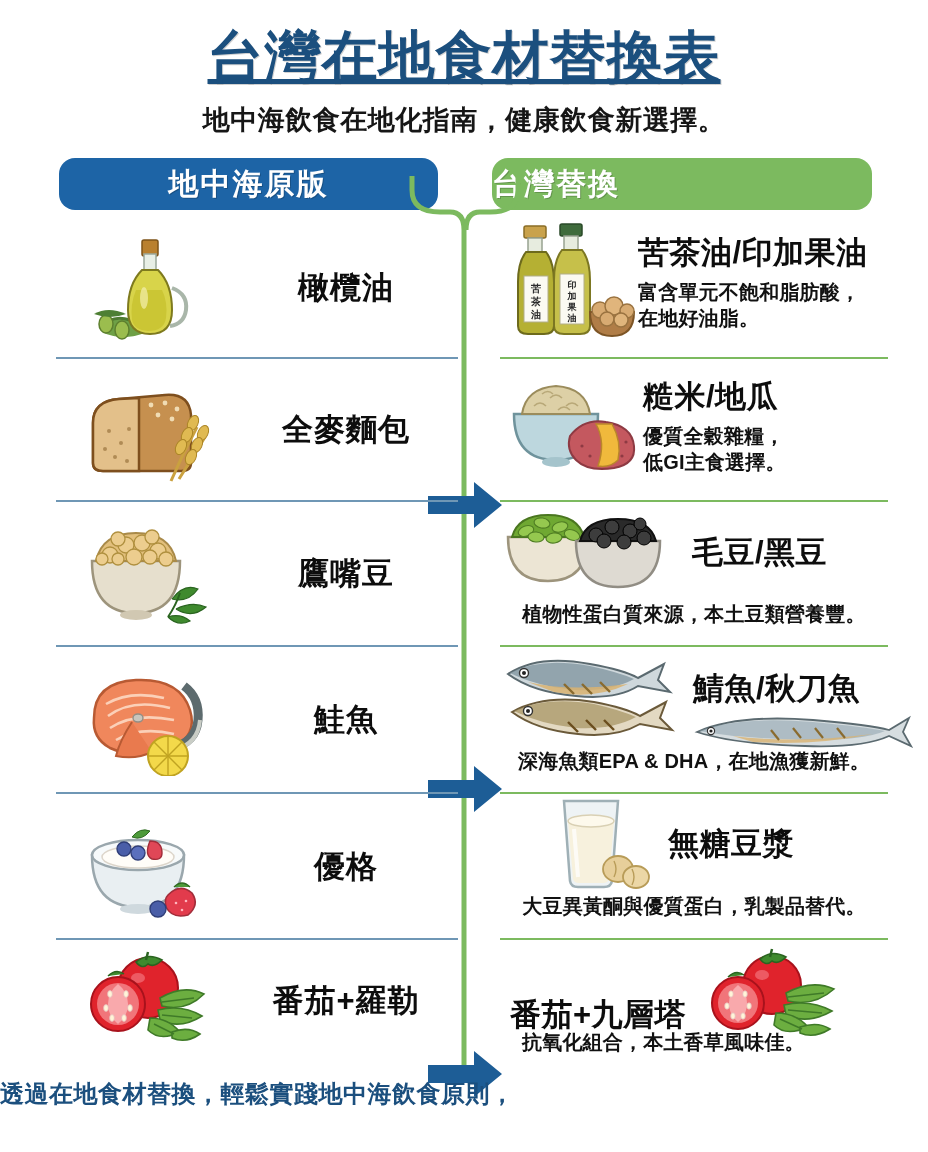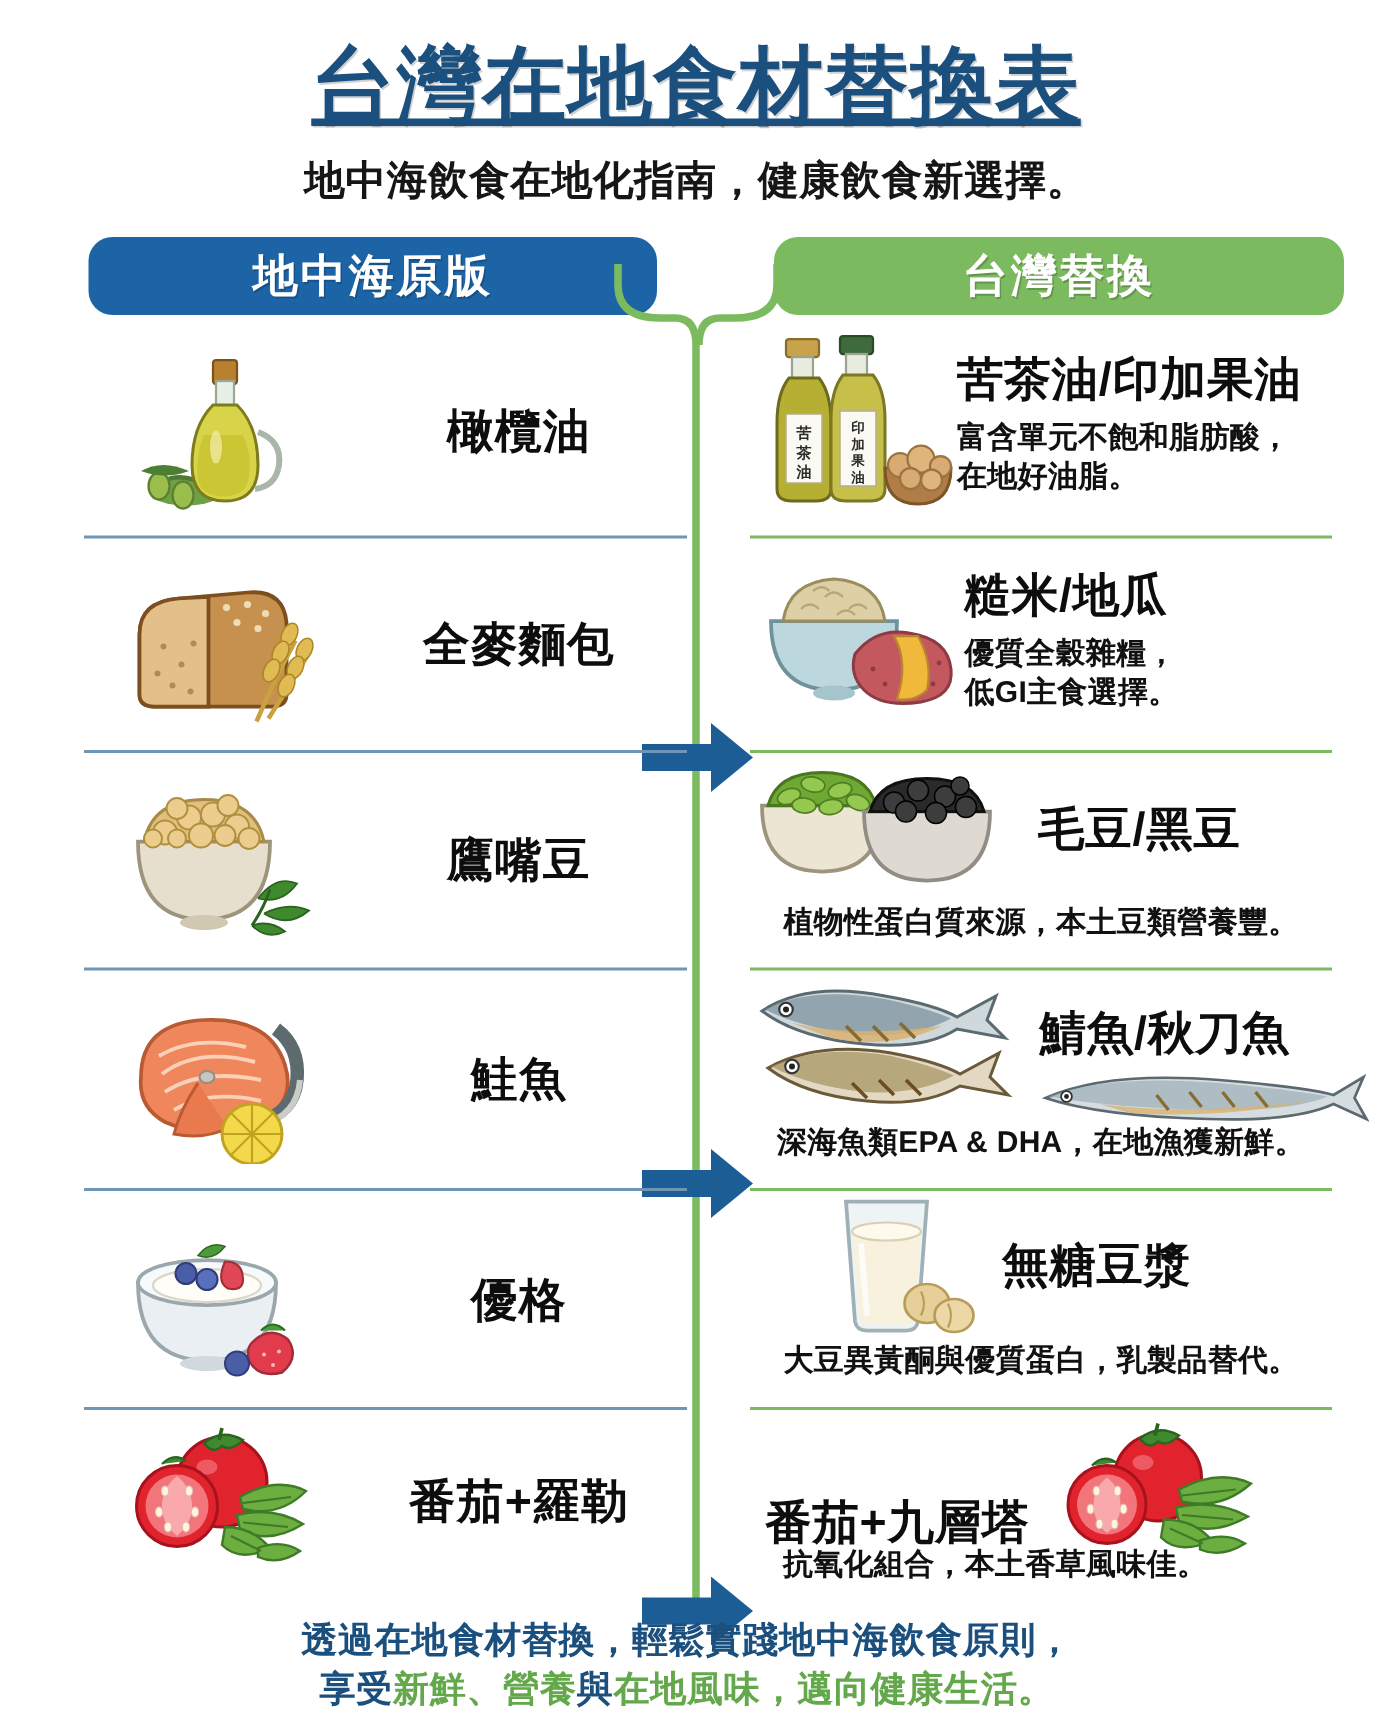--- a/index.html
+++ b/index.html
@@ -38,21 +38,21 @@
     background:#1d64a6;border-radius:16px;
     display:flex;align-items:center;justify-content:center;
   }
   .hdr-left span{
     color:#ffffff;font-size:30px;font-weight:bold;letter-spacing:2px;
     text-shadow:1px 1px 0 rgba(0,0,0,.2);
   }
   .hdr-right{
     position:absolute;left:492px;top:158px;width:380px;height:52px;
     background:#7cba5f;border-radius:16px;
-    display:flex;align-items:center;justify-content:center;margin-left:24px;
+    display:flex;align-items:center;justify-content:flex-start;
   }
   .hdr-right span{
     color:#ffffff;font-size:30px;font-weight:bold;letter-spacing:2px;
     text-shadow:1px 1px 0 rgba(0,0,0,.2);
   }
 
   
   .spine-svg{position:absolute;left:400px;top:176px;width:140px;height:890px;}
 
   
@@ -86,21 +86,21 @@
   .right-desc{
     font-size:20px;font-weight:bold;color:#111;line-height:26px;letter-spacing:.2px;
   }
   .right-desc-wide{
     position:absolute;left:492px;width:404px;text-align:center;
     font-size:20px;font-weight:bold;color:#111;letter-spacing:.2px;
   }
 
   
   .footer{
-    position:absolute;left:0;width:916px;text-align:center;
+    position:absolute;left:0;width:916px;text-align:left;
     font-size:24px;font-weight:bold;line-height:33px;letter-spacing:.5px;
   }
   .fblue{color:#1b4f7e;}
   .fgreen{color:#63a84b;}
 
   svg{display:block;}
   .ic{display:block;margin:0 auto;}
 </style>
 </head>
 <body>
@@ -529,17 +529,14 @@
           </svg>
         </div>
       </div>
     </div>
     <div class="right-desc-wide" style="top:88px;left:500px;width:380px;text-align:left;padding-left:22px;">抗氧化組合，本土香草風味佳。</div>
   </div>
 
   <div class="footer" style="top:1077px;">
     <span class="fblue">透過在地食材替換，輕鬆實踐地中海飲食原則，</span>
   </div>
-  <div class="footer" style="top:1110px;">
-    <span class="fblue">享受</span><span class="fgreen">新鮮、營養</span><span class="fblue">與</span><span class="fgreen">在地風味，邁向健康生活。</span>
-  </div>
 
 </div>
 
 </body></html>

